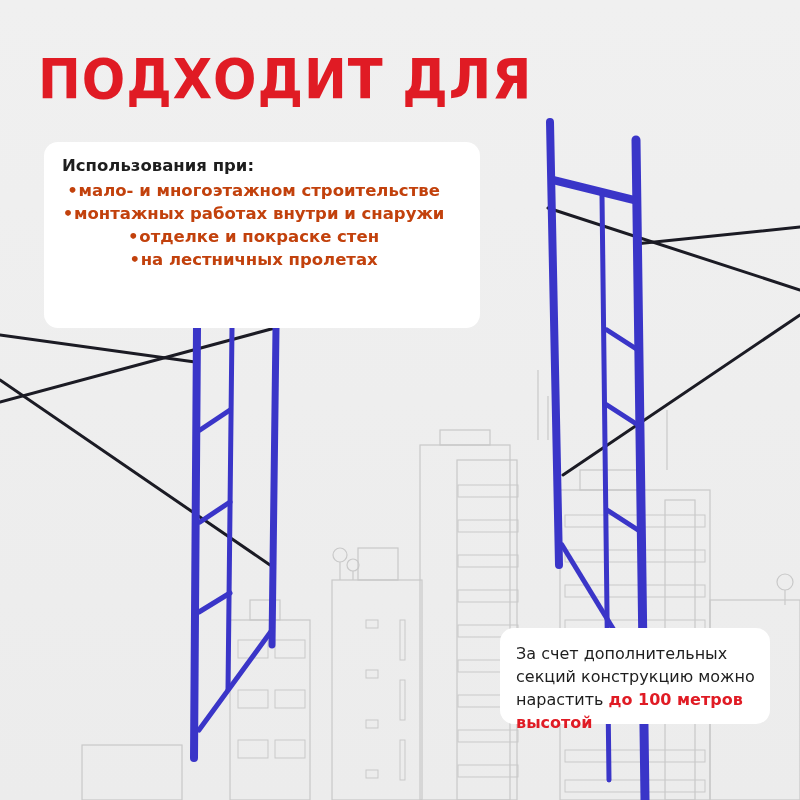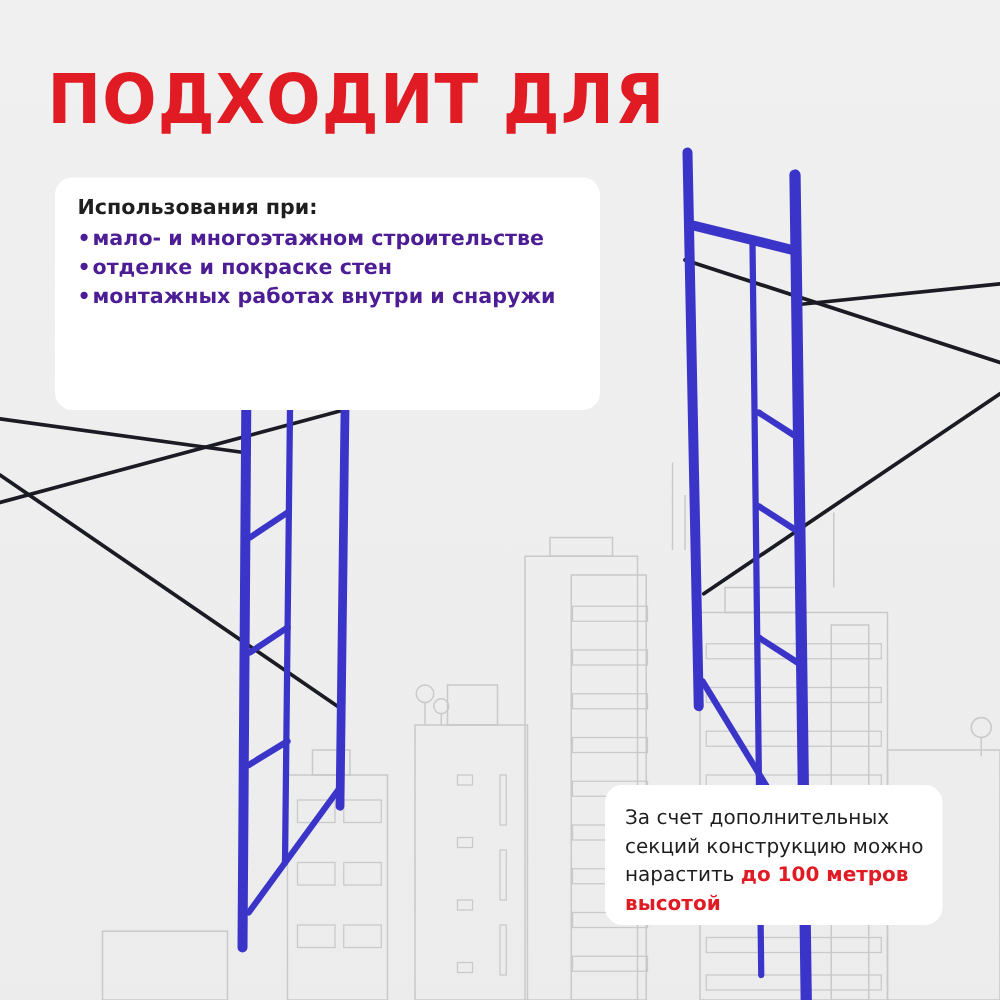--- a/index.html
+++ b/index.html
@@ -39,26 +39,26 @@
   }
   .card-uses .title {
     position: absolute; left: 18px; top: 14px;
     font-weight: bold; font-size: 16.5px; color: #1e1e1e;
   }
   .card-uses ul {
     list-style: none; margin: 0; padding: 0;
     position: absolute; left: 18px; top: 37px;
   }
   .card-uses li {
-    font-weight: bold; font-size: 16.5px; color: #4c1d95;
-    line-height: 23px; white-space: nowrap;
+    font-weight: bold; font-size: 16.5px; color: #c2410c;
+    line-height: 23px; white-space: nowrap; text-align: center;
   }
   .card-uses li .bullet { display: inline-block; width: 12px; }
   .card-height {
-    left: 484px; top: 628px; width: 270px; height: 112px;
+    left: 500px; top: 628px; width: 270px; height: 96px;
   }
   .card-height p {
     margin: 0; position: absolute; left: 16px; top: 14px; width: 250px;
     font-size: 16px; line-height: 23px; color: #1e1e1e;
   }
   .card-height .accent { color: #e01b24; font-weight: bold; }
 </style>
 </head>
 <body>
 
@@ -159,20 +159,21 @@
     <line x1="562" y1="545" x2="620" y2="640" stroke-width="5"></line>
   </g>
 </svg>
 
 <h1 class="headline">ПОДХОДИТ ДЛЯ</h1>
 
 <div class="card card-uses">
   <div class="title">Использования при:</div>
   <ul>
     <li><span class="bullet">•</span><span>мало- и многоэтажном строительстве</span></li>
+    <li><span class="bullet">•</span><span>монтажных работах внутри и снаружи</span></li>
     <li><span class="bullet">•</span><span>отделке и покраске стен</span></li>
-    <li><span class="bullet">•</span><span>монтажных работах внутри и снаружи</span></li>
+    <li><span class="bullet">•</span><span>на лестничных пролетах</span></li>
   </ul>
 </div>
 
 <div class="card card-height">
   <p><span>За счет дополнительных секций конструкцию можно нарастить </span><span class="accent">до 100 метров высотой</span></p>
 </div>
 
 </body></html>

